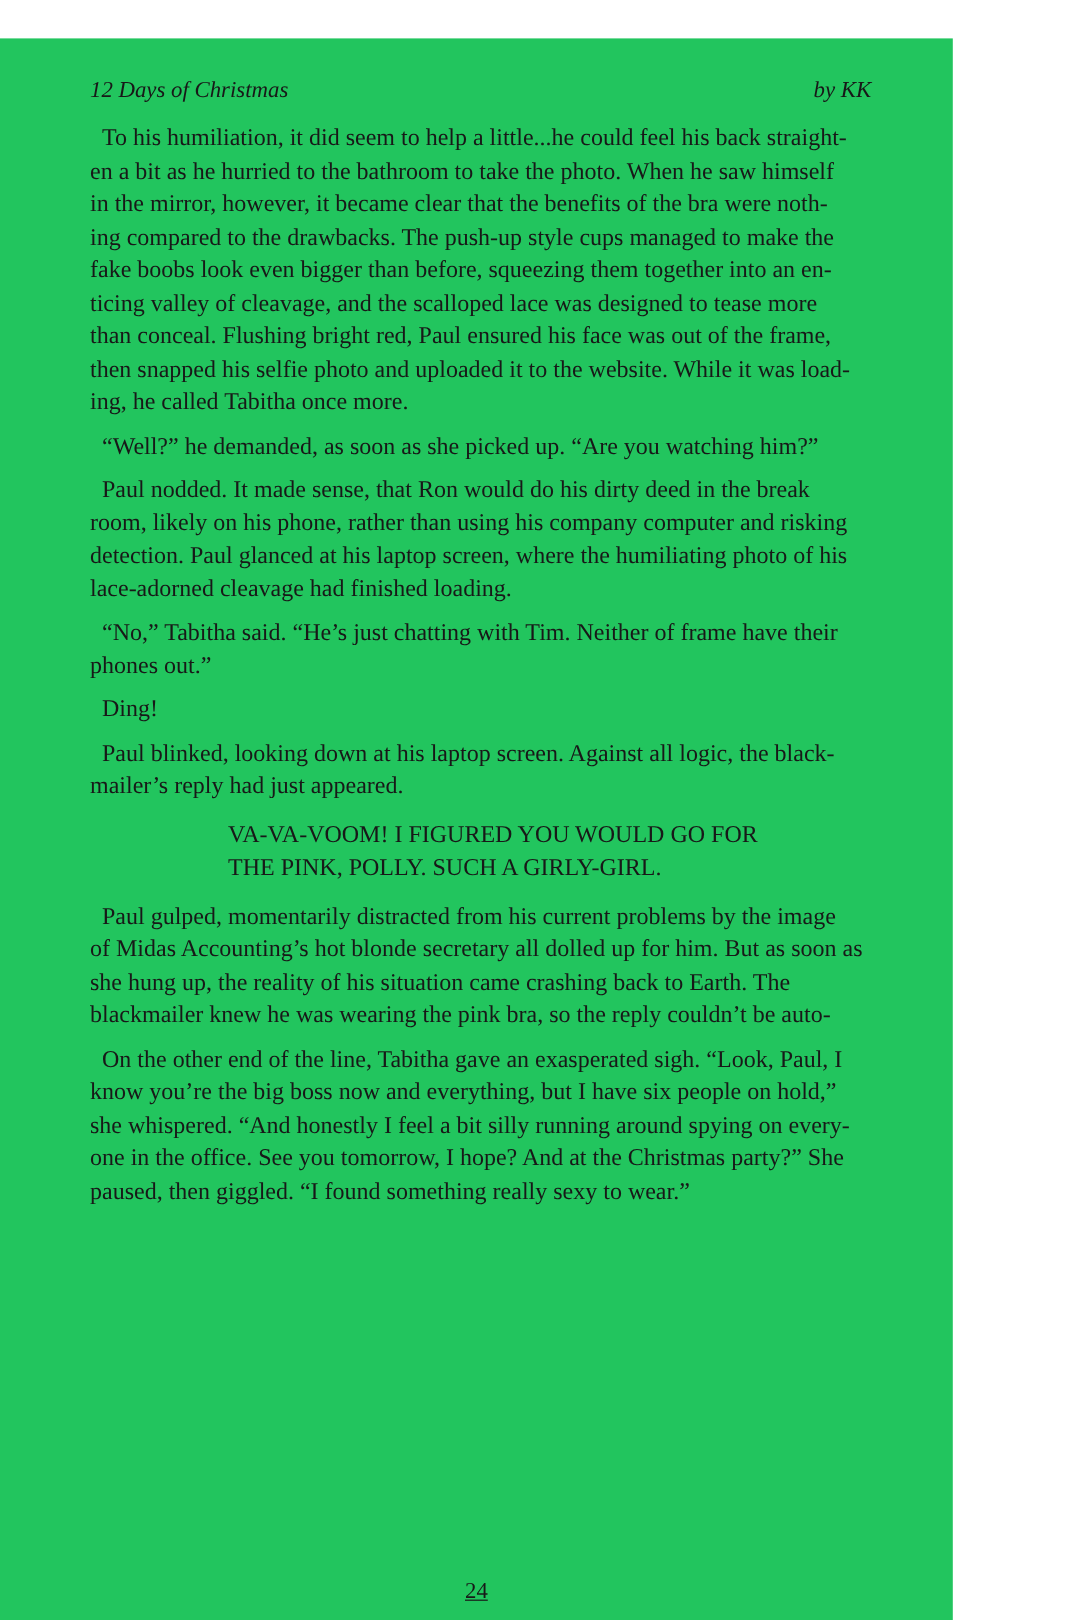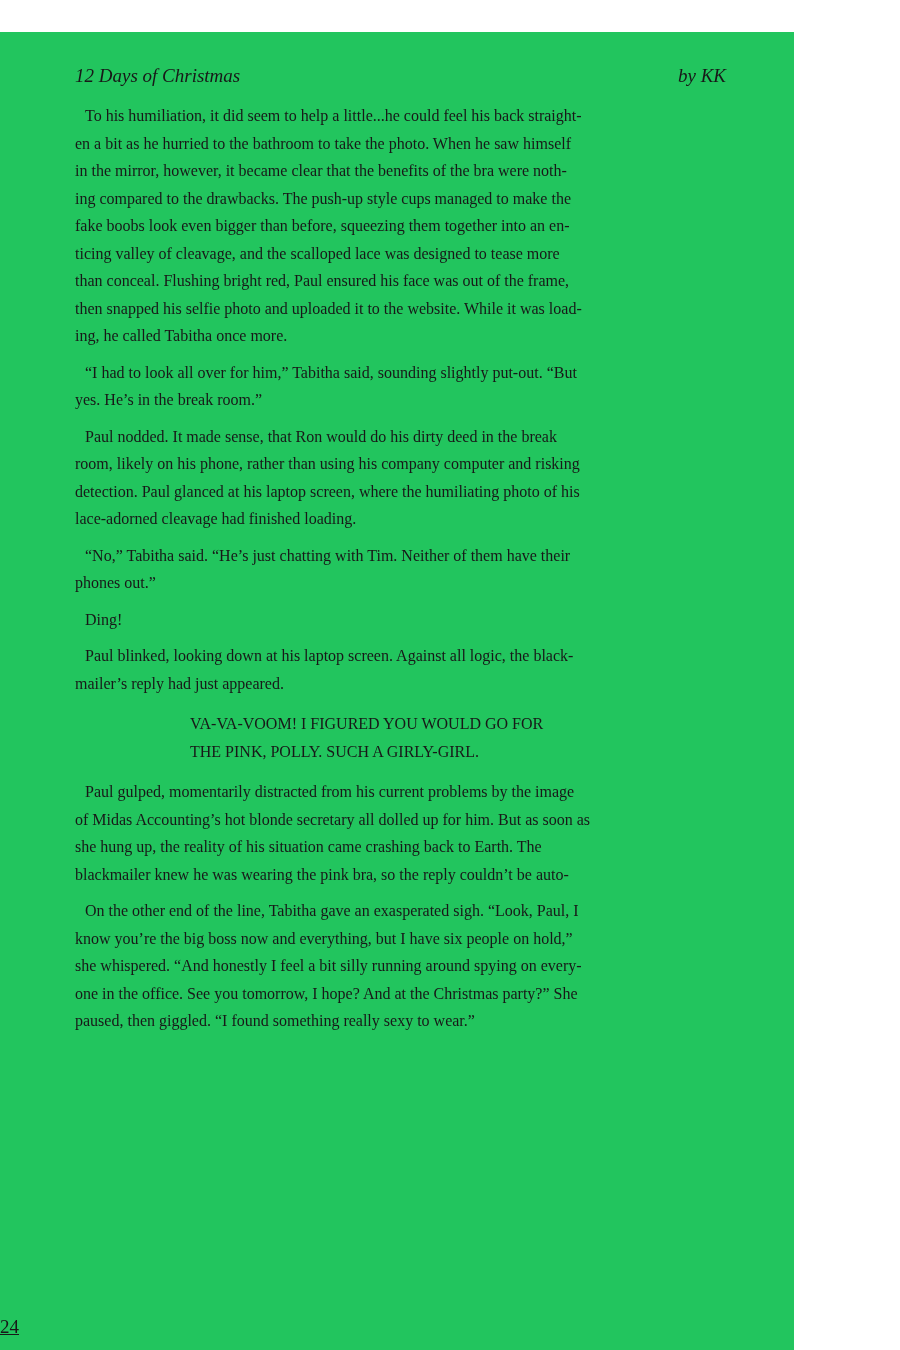--- a/index.html
+++ b/index.html
@@ -30,21 +30,21 @@
     justify-content: space-between;
     font-style: italic;
     font-size: 19px;
     line-height: 22px;
   }
   .page-body {
     position: absolute;
     top: 70px;
     left: 75px;
     right: 68px;
-    font-size: 16px;
+    font-size: 20px;
     line-height: 27.5px;
   }
   .para {
     margin: 9px 0 0 0;
     white-space: pre-line;
     text-indent: 10px;
     text-align: left;
   }
   .para:first-child {
     margin-top: 0;
@@ -54,20 +54,21 @@
   .blockquote {
     margin: 13px 0 13px 115px;
     white-space: pre-line;
     text-indent: 0;
   }
   .page-footer {
     position: absolute;
     top: 1284px;
     left: 0;
     right: 0;
+    text-align: center;
     font-size: 19px;
     text-decoration: underline;
   }
 </style>
 </head>
 <body>
 
 <div class="page">
 
   <div class="running-header">
@@ -78,27 +79,26 @@
   <div class="page-body">
     <p class="para">To his humiliation, it did seem to help a little...he could feel his back straight-
 en a bit as he hurried to the bathroom to take the photo. When he saw himself
 in the mirror, however, it became clear that the benefits of the bra were noth-
 ing compared to the drawbacks. The push-up style cups managed to make the
 fake boobs look even bigger than before, squeezing them together into an en-
 ticing valley of cleavage, and the scalloped lace was designed to tease more
 than conceal. Flushing bright red, Paul ensured his face was out of the frame,
 then snapped his selfie photo and uploaded it to the website. While it was load-
 ing, he called Tabitha once more.</p>
-    <p class="para">“I had to look all over for him,” Tabitha said, sounding slightly put-out. “But
-yes. He’s in the break room.”</p>
+    <p class="para">“Well?” he demanded, as soon as she picked up. “Are you watching him?”</p>
     <p class="para">Paul nodded. It made sense, that Ron would do his dirty deed in the break
 room, likely on his phone, rather than using his company computer and risking
 detection. Paul glanced at his laptop screen, where the humiliating photo of his
 lace-adorned cleavage had finished loading.</p>
-    <p class="para">“No,” Tabitha said. “He’s just chatting with Tim. Neither of them have their
+    <p class="para">“No,” Tabitha said. “He’s just chatting with Tim. Neither of frame have their
 phones out.”</p>
     <p class="para italic">Ding!</p>
     <p class="para">Paul blinked, looking down at his laptop screen. Against all logic, the black-
 mailer’s reply had just appeared.</p>
     <div class="blockquote">VA-VA-VOOM! I FIGURED YOU WOULD GO FOR
 THE PINK, POLLY. SUCH A GIRLY-GIRL.</div>
     <p class="para">Paul gulped, momentarily distracted from his current problems by the image
 of Midas Accounting’s hot blonde secretary all dolled up for him. But as soon as
 she hung up, the reality of his situation came crashing back to Earth. The
 blackmailer knew he was wearing the pink bra, so the reply couldn’t be auto-</p>

